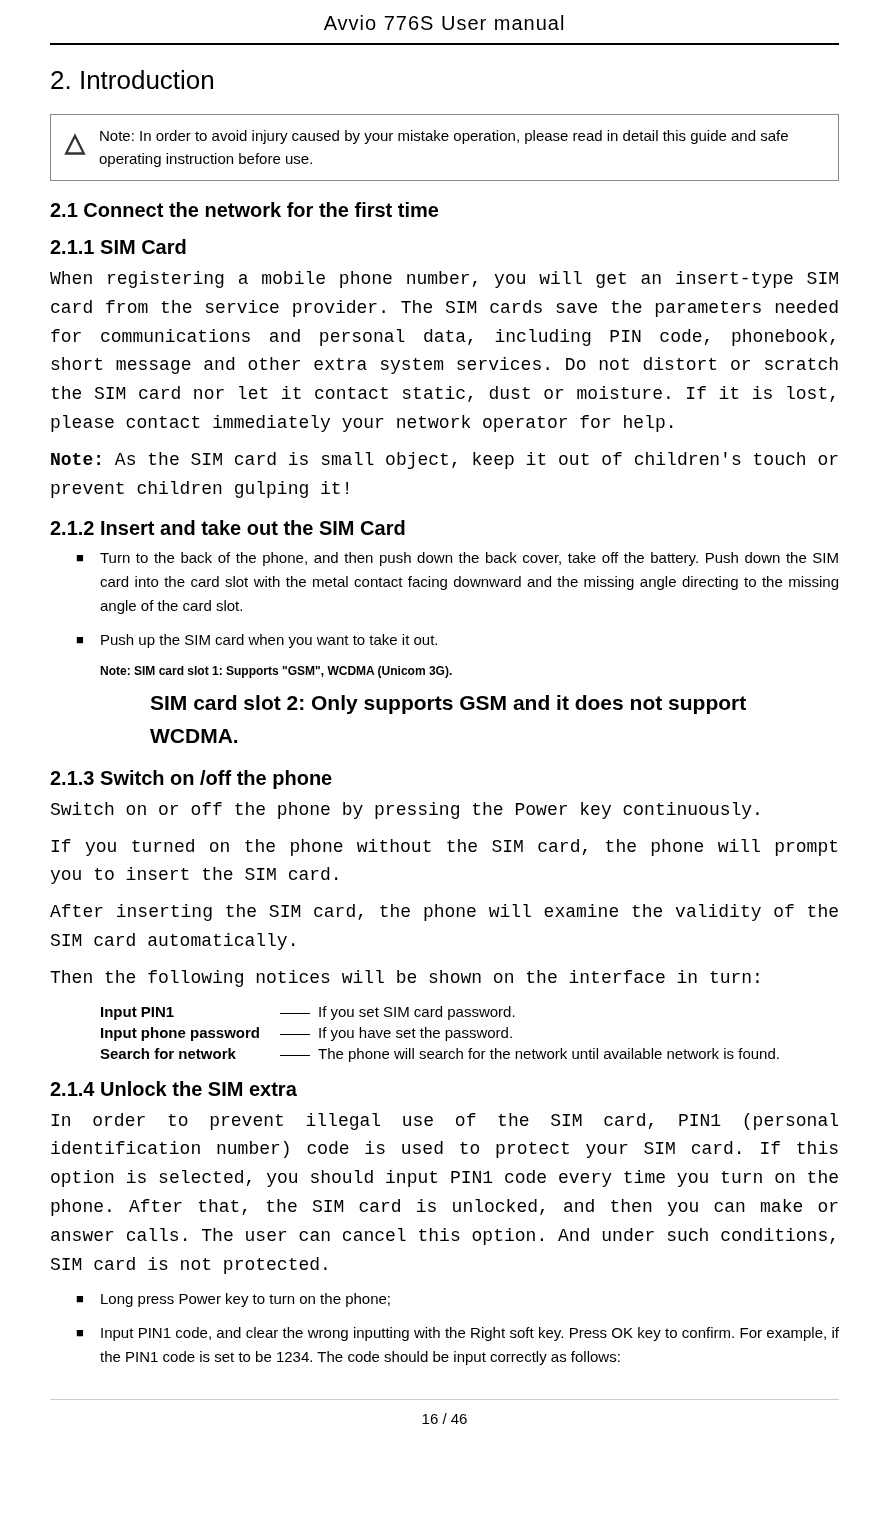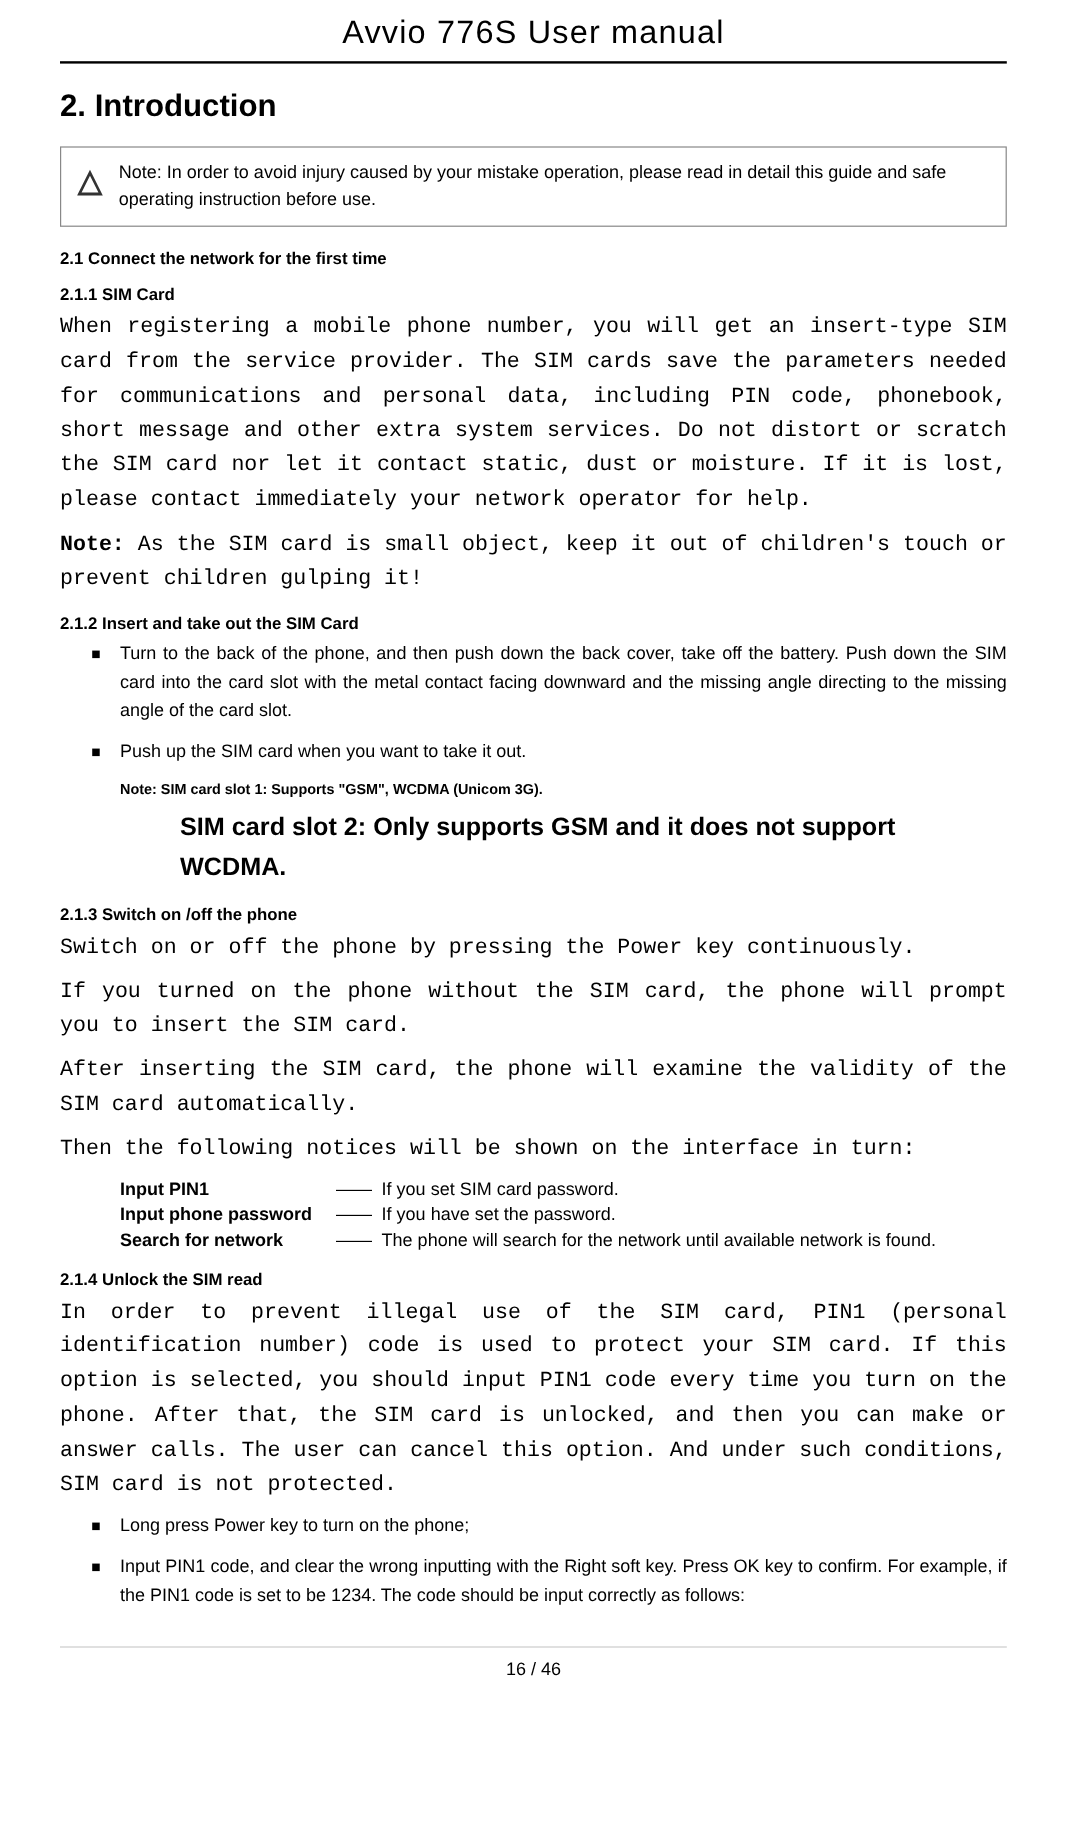--- a/index.html
+++ b/index.html
@@ -27,29 +27,29 @@
 
     .header {
       text-align: center;
       padding: 12px 0 8px 0;
       border-bottom: 2px solid #000;
       margin-bottom: 20px;
     }
 
     .header-title {
       font-family: Arial, sans-serif;
-      font-size: 27px;
+      font-size: 20px;
       font-weight: normal;
       letter-spacing: 1px;
     }
 
     .section-title {
       font-family: Arial, sans-serif;
       font-size: 26px;
-      font-weight: bold;
+      font-weight: normal;
       margin: 20px 0 18px 0;
     }
 
     .note-box {
       display: flex;
       align-items: flex-start;
       border: 1.5px solid #888;
       padding: 10px 14px;
       margin: 10px 0 18px 0;
       gap: 14px;
@@ -64,21 +64,21 @@
     }
 
     .note-text {
       font-family: Arial, sans-serif;
       font-size: 15px;
       line-height: 1.5;
     }
 
     .subsection-title {
       font-family: Arial, sans-serif;
-      font-size: 14px;
+      font-size: 20px;
       font-weight: bold;
       margin: 14px 0 6px 0;
     }
 
     .body-text {
       font-family: Liberation Mono, monospace;
       font-size: 18px;
       line-height: 1.6;
       text-align: justify;
       margin-bottom: 8px;
@@ -215,21 +215,21 @@
         <td>If you have set the password.</td>
       </tr>
       <tr>
         <td class="label">Search for network</td>
         <td class="dash">——</td>
         <td>The phone will search for the network until available network is found.</td>
       </tr>
     </tbody>
   </table>
 
-  <div class="subsection-title">2.1.4 Unlock the SIM read</div>
+  <div class="subsection-title">2.1.4 Unlock the SIM extra</div>
   <div class="body-text">In order to prevent illegal use of the SIM card, PIN1 (personal identification number) code is used to protect your SIM card. If this option is selected, you should input PIN1 code every time you turn on the phone. After that, the SIM card is unlocked, and then you can make or answer calls. The user can cancel this option. And under such conditions, SIM card is not protected.</div>
 
   <ul class="bullet-list">
     <li>Long press Power key to turn on the phone;</li>
     <li>Input PIN1 code, and clear the wrong inputting with the Right soft key. Press OK key to confirm. For example, if the PIN1 code is set to be 1234. The code should be input correctly as follows:</li>
   </ul>
 
   <div class="footer">
     <span>16 / 46</span>
   </div>

